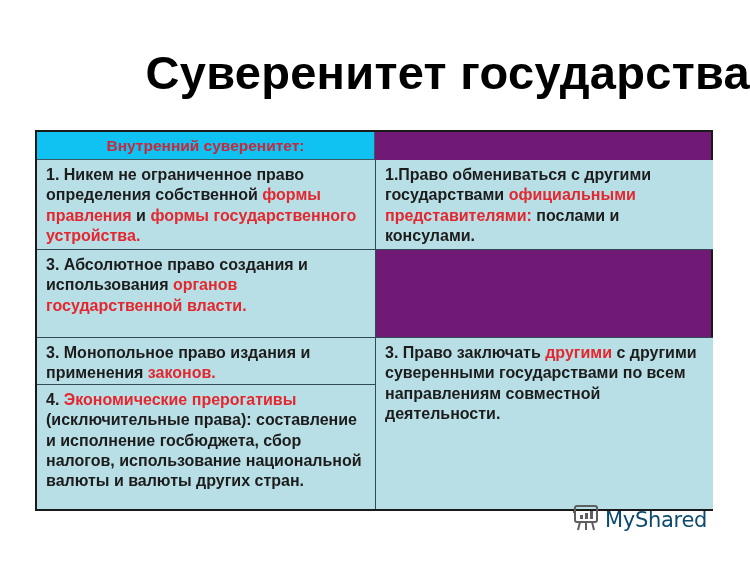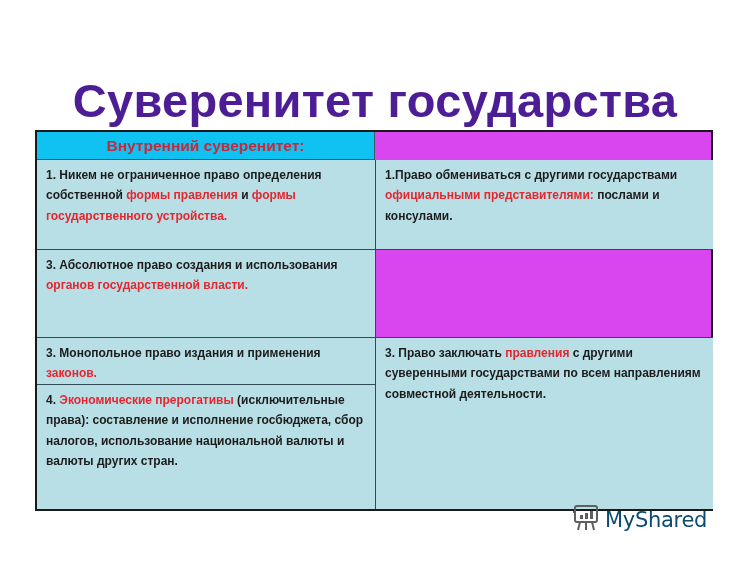--- a/index.html
+++ b/index.html
@@ -12,38 +12,37 @@
       height: 561px;
       position: relative;
       overflow: hidden;
       font-family: "Liberation Sans", "DejaVu Sans", sans-serif;
     }
     .title {
       position: absolute;
       left: 0;
       top: 40px;
       width: 750px;
-      text-align: center;
+      text-align: right;
       font-family: "Liberation Sans", sans-serif;
       font-weight: bold;
       font-size: 47px;
-      color: #4c1d95;
+      color: #000000;
       letter-spacing: 0.3px;
       line-height: 66px;
-      margin-top: 28px;
     }
     .table-wrap {
       position: absolute;
       left: 35px;
       top: 130px;
       width: 678px;
       height: 381px;
       border: 2px solid #1a1a1a;
       box-sizing: border-box;
-      background: #d946ef;
+      background: #701a75;
     }
     .hdr {
       position: absolute;
       top: 0;
       height: 28px;
       background: #10c2f2;
       color: #c8283a;
       font-weight: bold;
       font-size: 15.5px;
       line-height: 28px;
@@ -51,21 +50,21 @@
       border-bottom: 1px solid #3a5a66;
       box-sizing: border-box;
     }
     .hdr.left { left: 0; width: 338px; border-right: 1px solid #3a5a66; }
     .hdr.right { left: 338px; width: 338px; }
     .cell {
       position: absolute;
       box-sizing: border-box;
       padding: 5px 8px 0 9px;
       font-weight: bold;
-      font-size: 12px;
+      font-size: 16px;
       line-height: 20.3px;
       color: #1c1c1c;
       background: #b9dfe6;
     }
     .cell .red { color: #e4262e; }
     .vline {
       position: absolute;
       left: 338px;
       top: 28px;
       width: 1px;
@@ -101,21 +100,21 @@
 
 <div class="table-wrap">
   <div class="hdr left">Внутренний суверенитет:</div>
 
   <div class="cell" style="left:0; top:28px; width:338px; height:90px;"><span>1. Никем не ограниченное право определения собственной </span><span class="red">формы правления</span><span> и </span><span class="red">формы государственного устройства.</span></div>
   <div class="cell" style="left:0; top:118px; width:338px; height:88px;"><span>3. Абсолютное право создания и использования </span><span class="red">органов государственной власти.</span></div>
   <div class="cell" style="left:0; top:206px; width:338px; height:47px;"><span>3. Монопольное право издания и применения </span><span class="red">законов.</span></div>
   <div class="cell" style="left:0; top:253px; width:338px; height:124px;"><span>4. </span><span class="red">Экономические прерогативы</span><span> (исключительные права): составление и исполнение госбюджета, сбор налогов, использование национальной валюты и валюты других стран.</span></div>
 
   <div class="cell" style="left:339px; top:28px; width:337px; height:90px;"><span>1.Право обмениваться с другими государствами </span><span class="red">официальными представителями:</span><span> послами и консулами.</span></div>
-  <div class="cell" style="left:339px; top:206px; width:337px; height:171px;"><span>3. Право заключать </span><span class="red">правления</span><span> с другими суверенными государствами по всем направлениям совместной деятельности.</span></div>
+  <div class="cell" style="left:339px; top:206px; width:337px; height:171px;"><span>3. Право заключать </span><span class="red">другими</span><span> с другими суверенными государствами по всем направлениям совместной деятельности.</span></div>
 
   <div class="vline"></div>
   <div class="hline" style="left:0; width:676px; top:117px;"></div>
   <div class="hline" style="left:0; width:676px; top:205px;"></div>
   <div class="hline" style="left:0; width:338px; top:252px;"></div>
 </div>
 
 <div class="watermark">
   <span>
     <svg width="30" height="30" viewBox="0 0 30 30">

